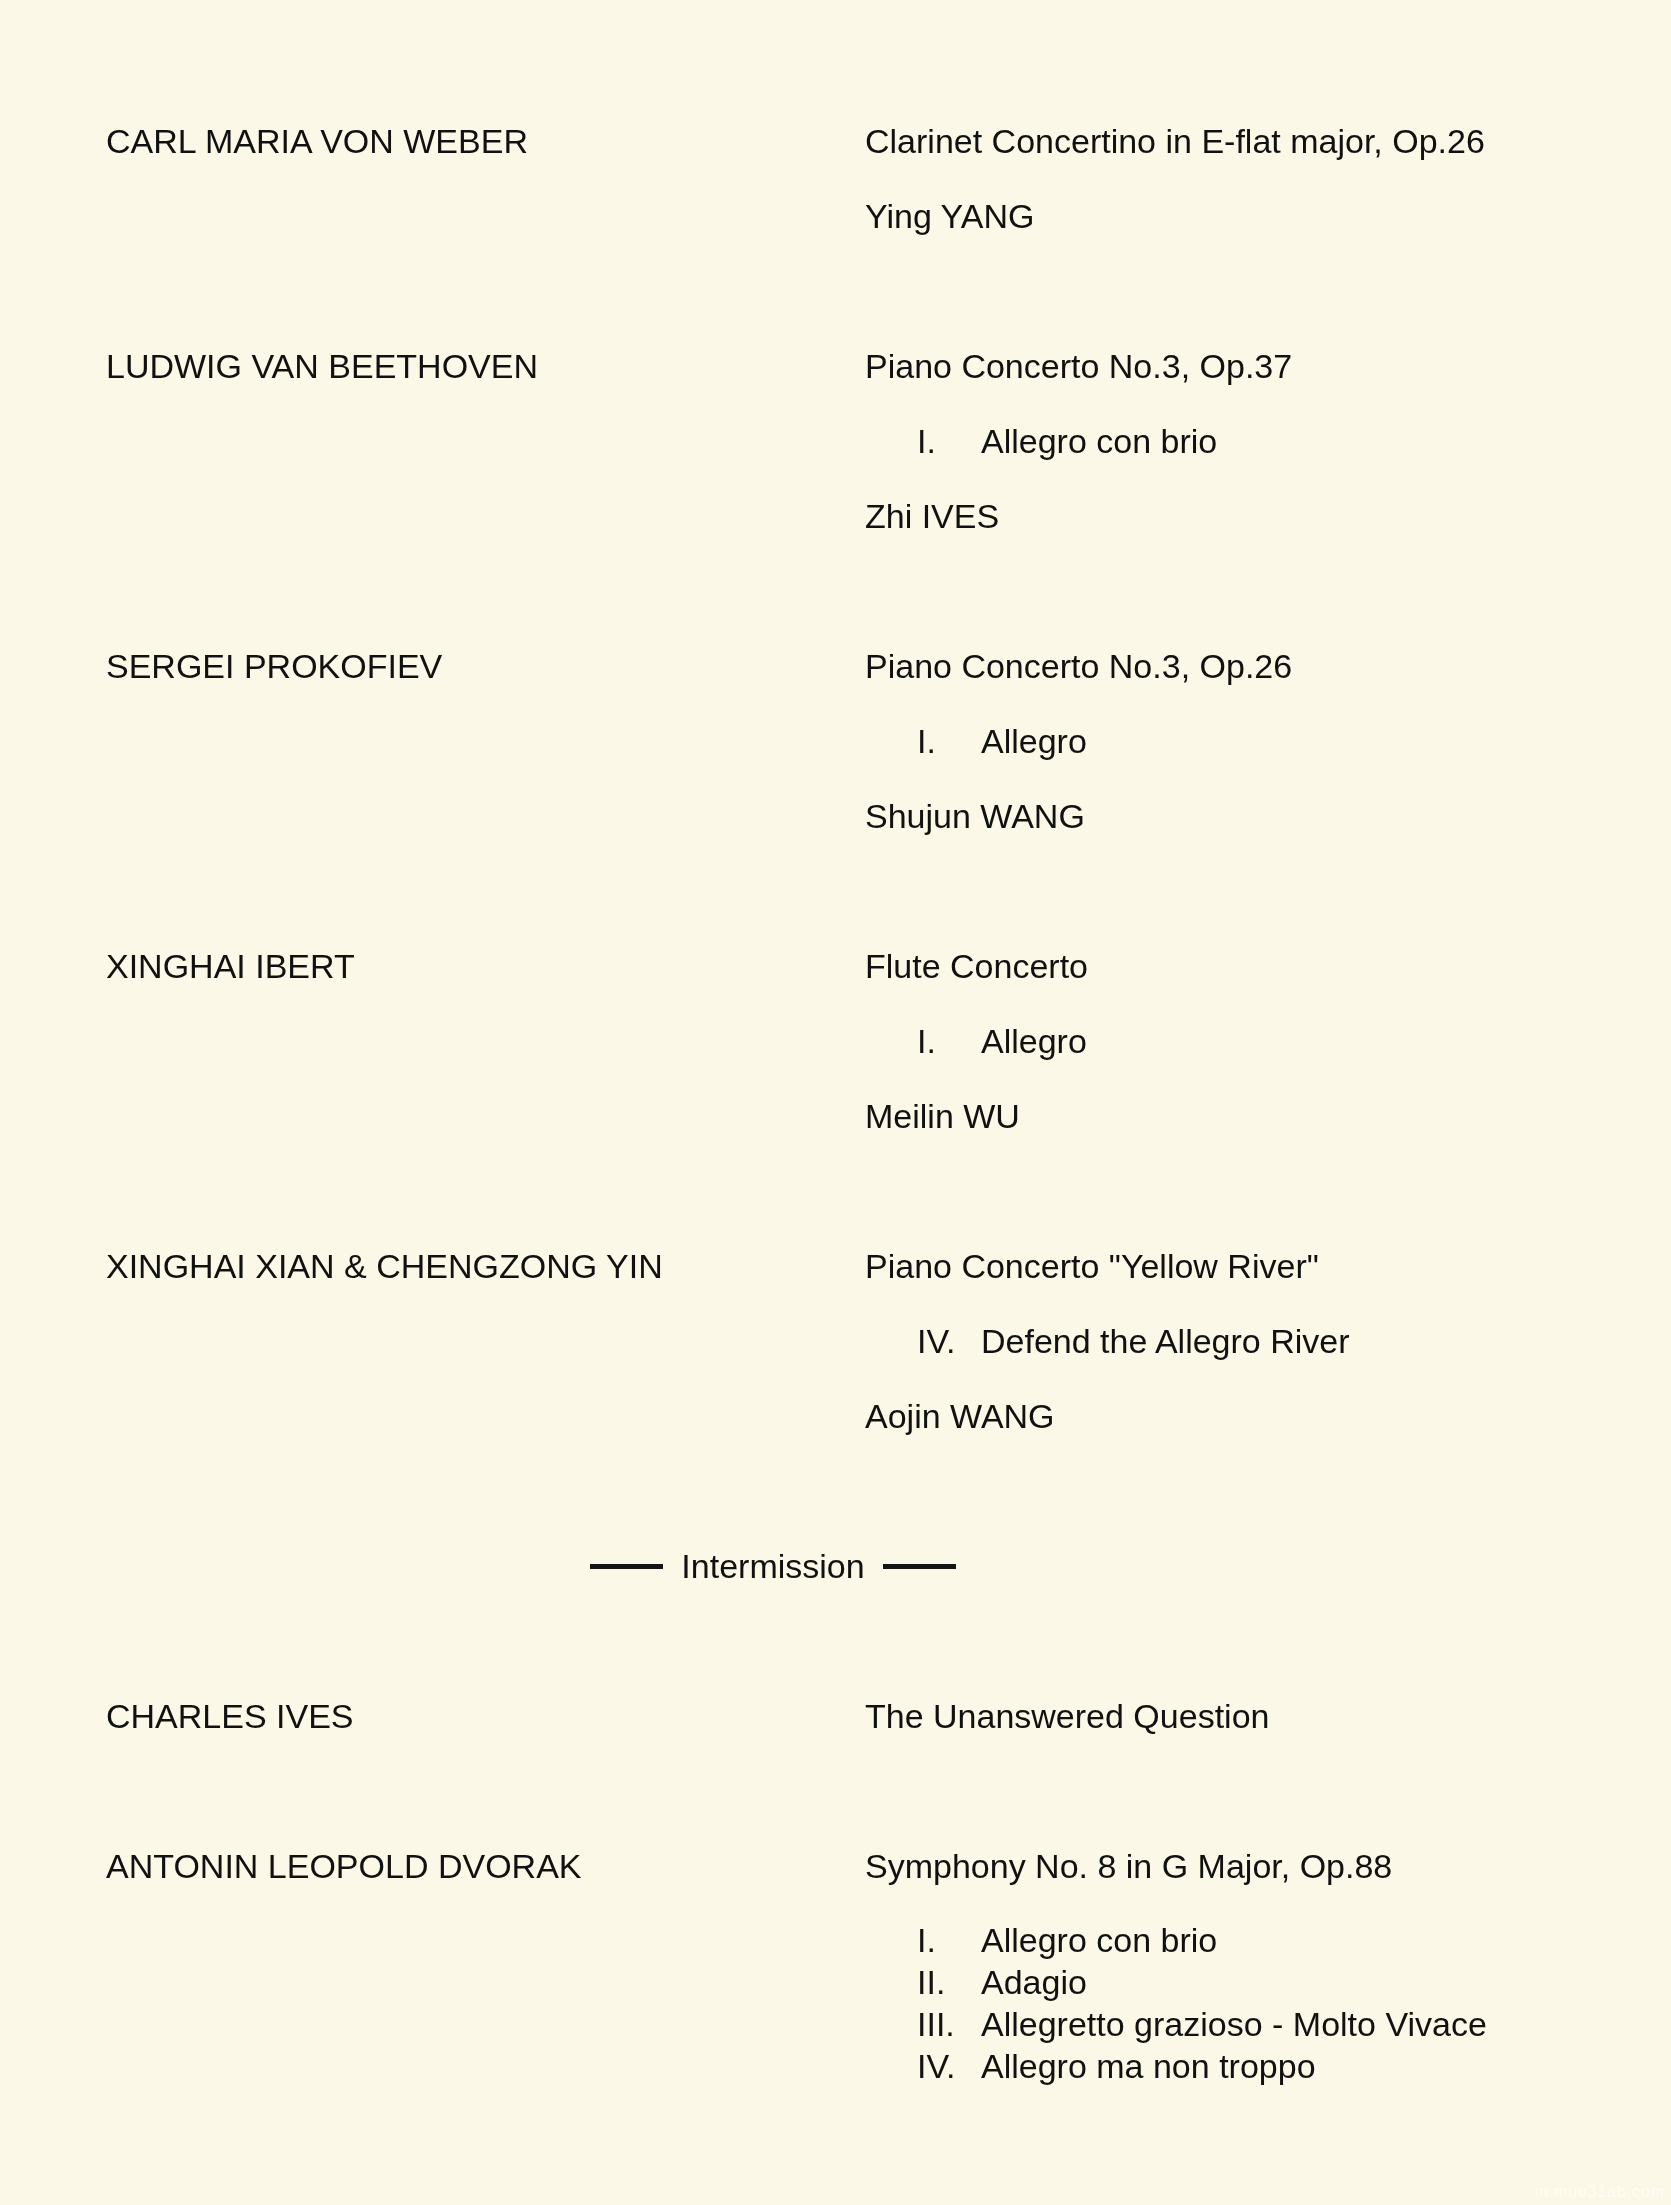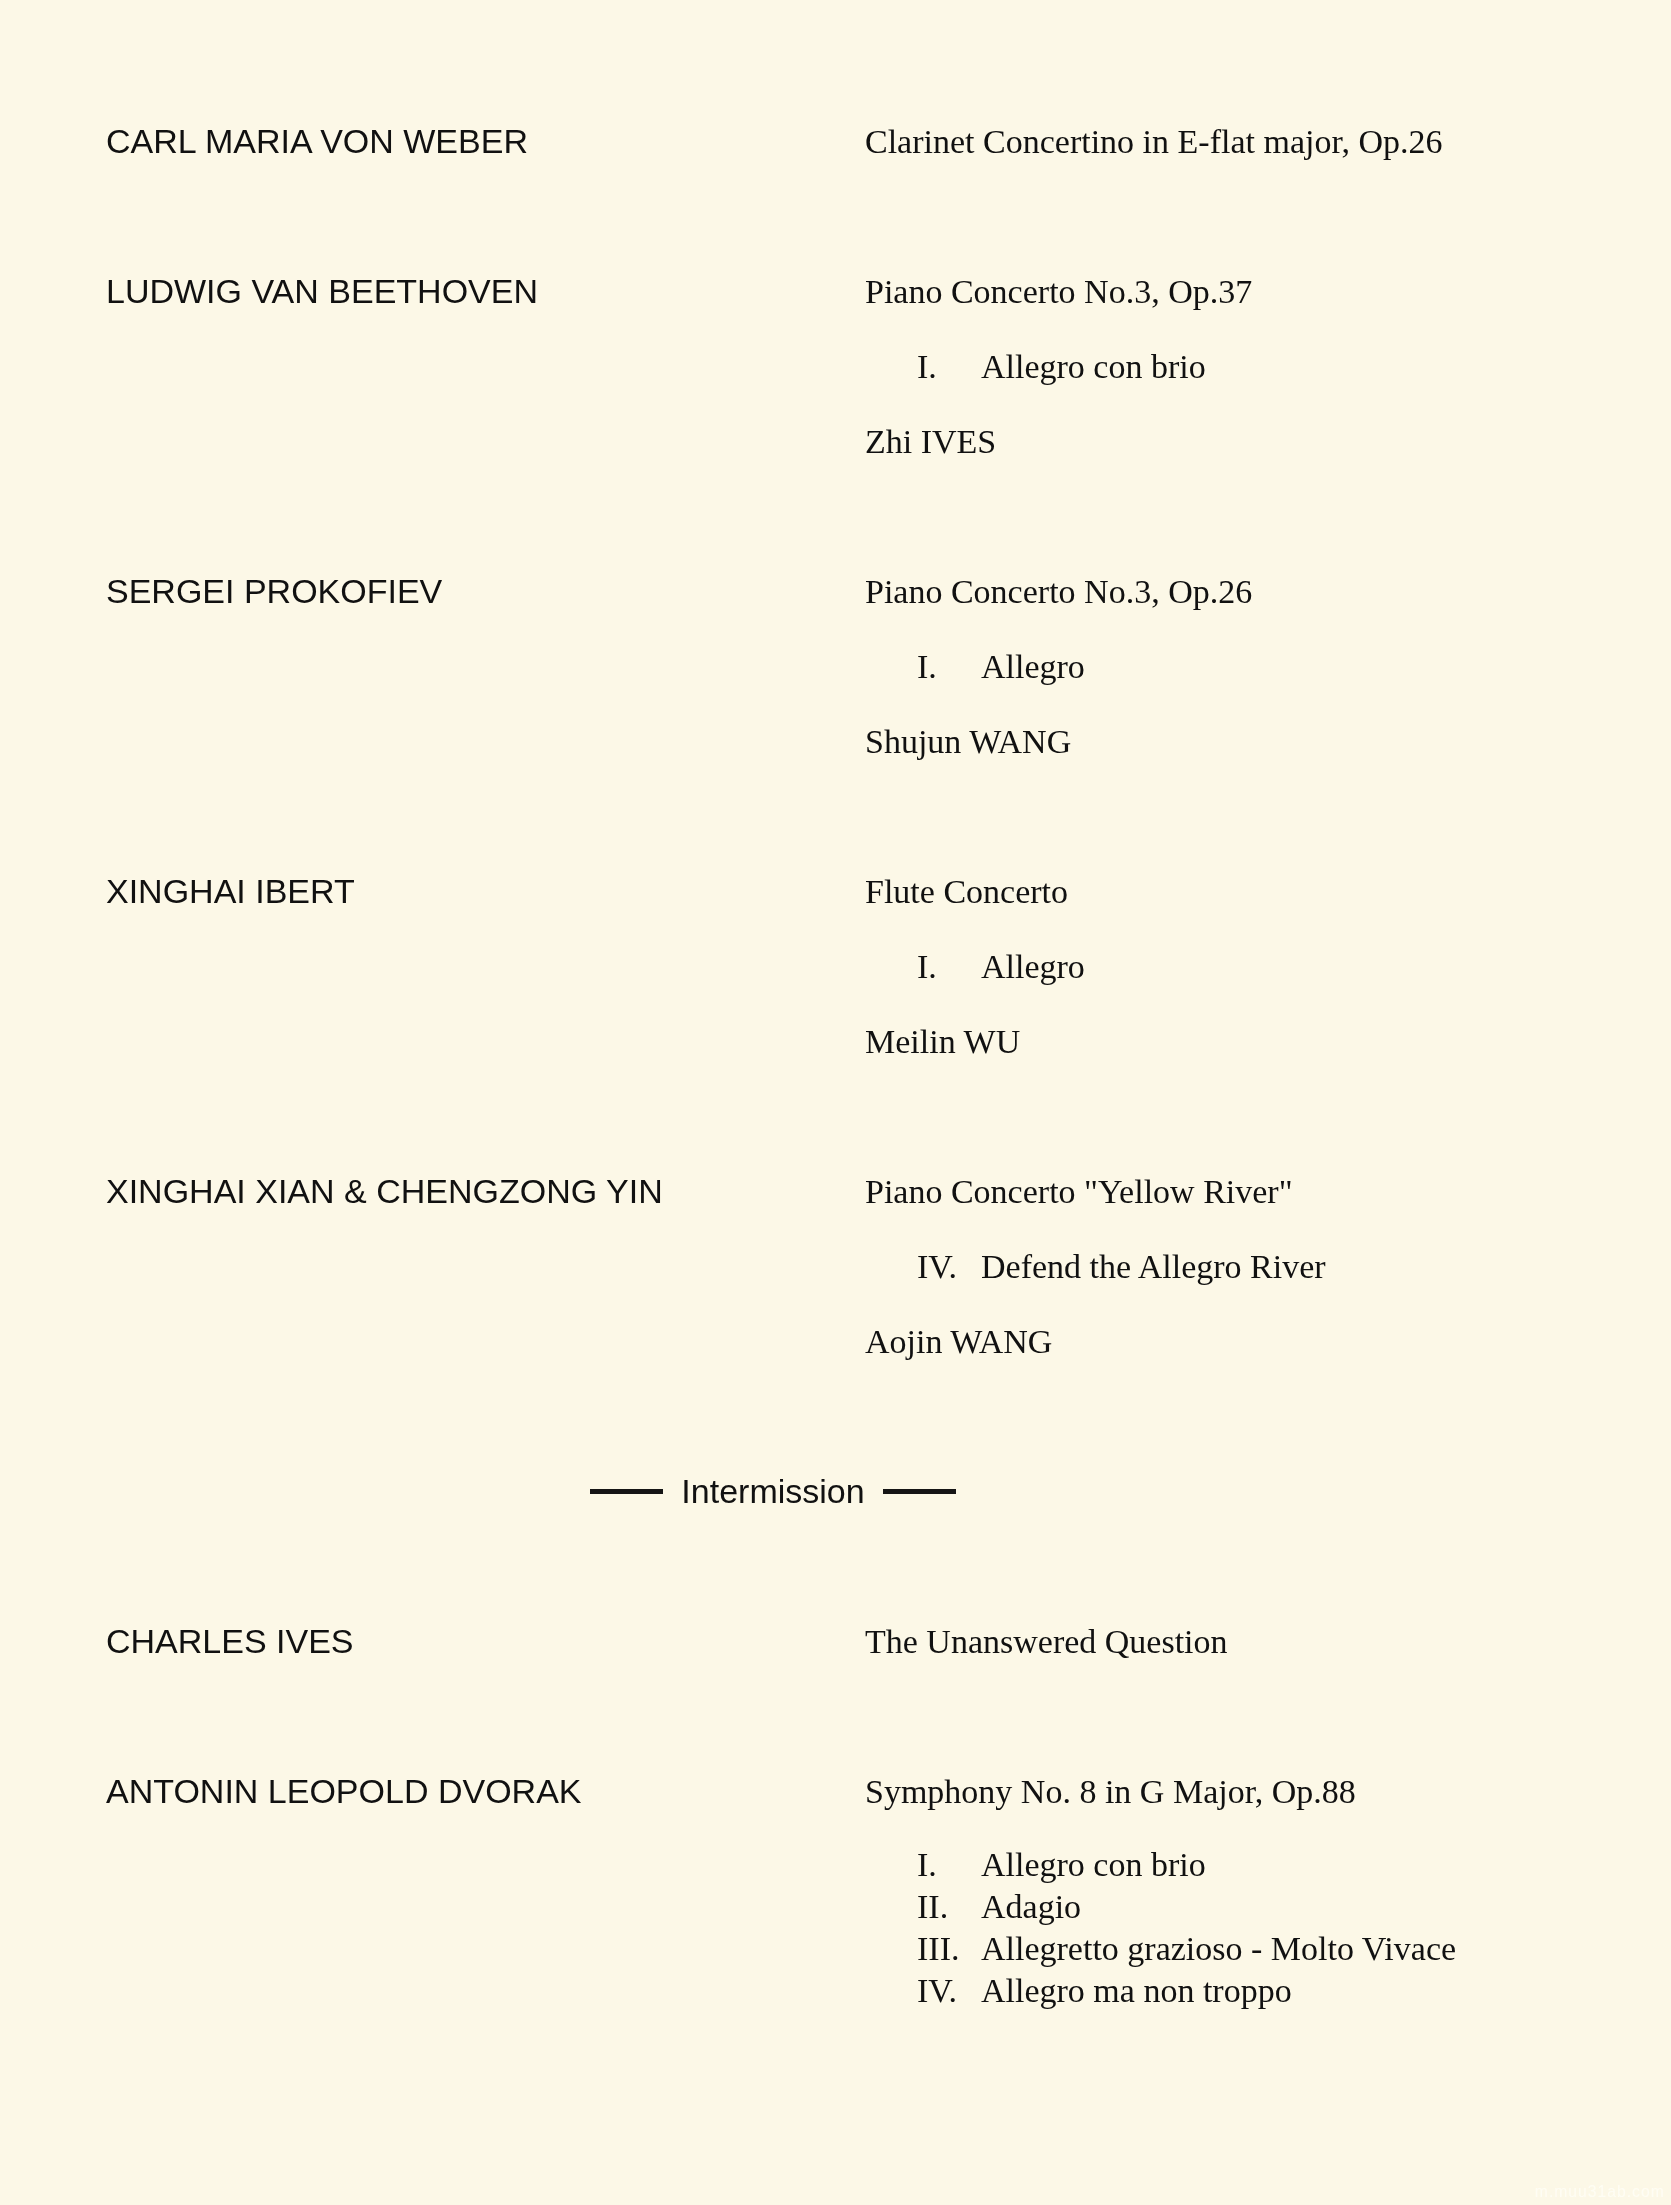--- a/index.html
+++ b/index.html
@@ -23,21 +23,20 @@
     display: grid;
     grid-template-columns: 759px 1fr;
     align-items: start;
     margin-bottom: 75px;
   }
   .composer {
     white-space: nowrap;
   }
   .details {
     min-width: 0;
-    font-family: Liberation Serif, serif;
   }
   .work {
     white-space: nowrap;
   }
   ul.movements {
     list-style: none;
     margin: 0;
     padding: 0 0 0 52px;
   }
   ul.movements li {
@@ -83,20 +82,21 @@
 <body>
 
 <div class="page">
 
   <section id="program-part-1">
   <div class="entry">
     <div class="composer">CARL MARIA VON WEBER</div>
     <div class="details">
       <div class="work">Clarinet Concertino in E-flat major, Op.26</div>
 
+      <div class="performer">Ying YANG</div>
     </div>
   </div>
 
   <div class="entry">
     <div class="composer">LUDWIG VAN BEETHOVEN</div>
     <div class="details">
       <div class="work">Piano Concerto No.3, Op.37</div>
       <ul class="movements">
   <li class="movement">
     <span class="numeral">I.</span><span class="movement-name">Allegro con brio</span>

